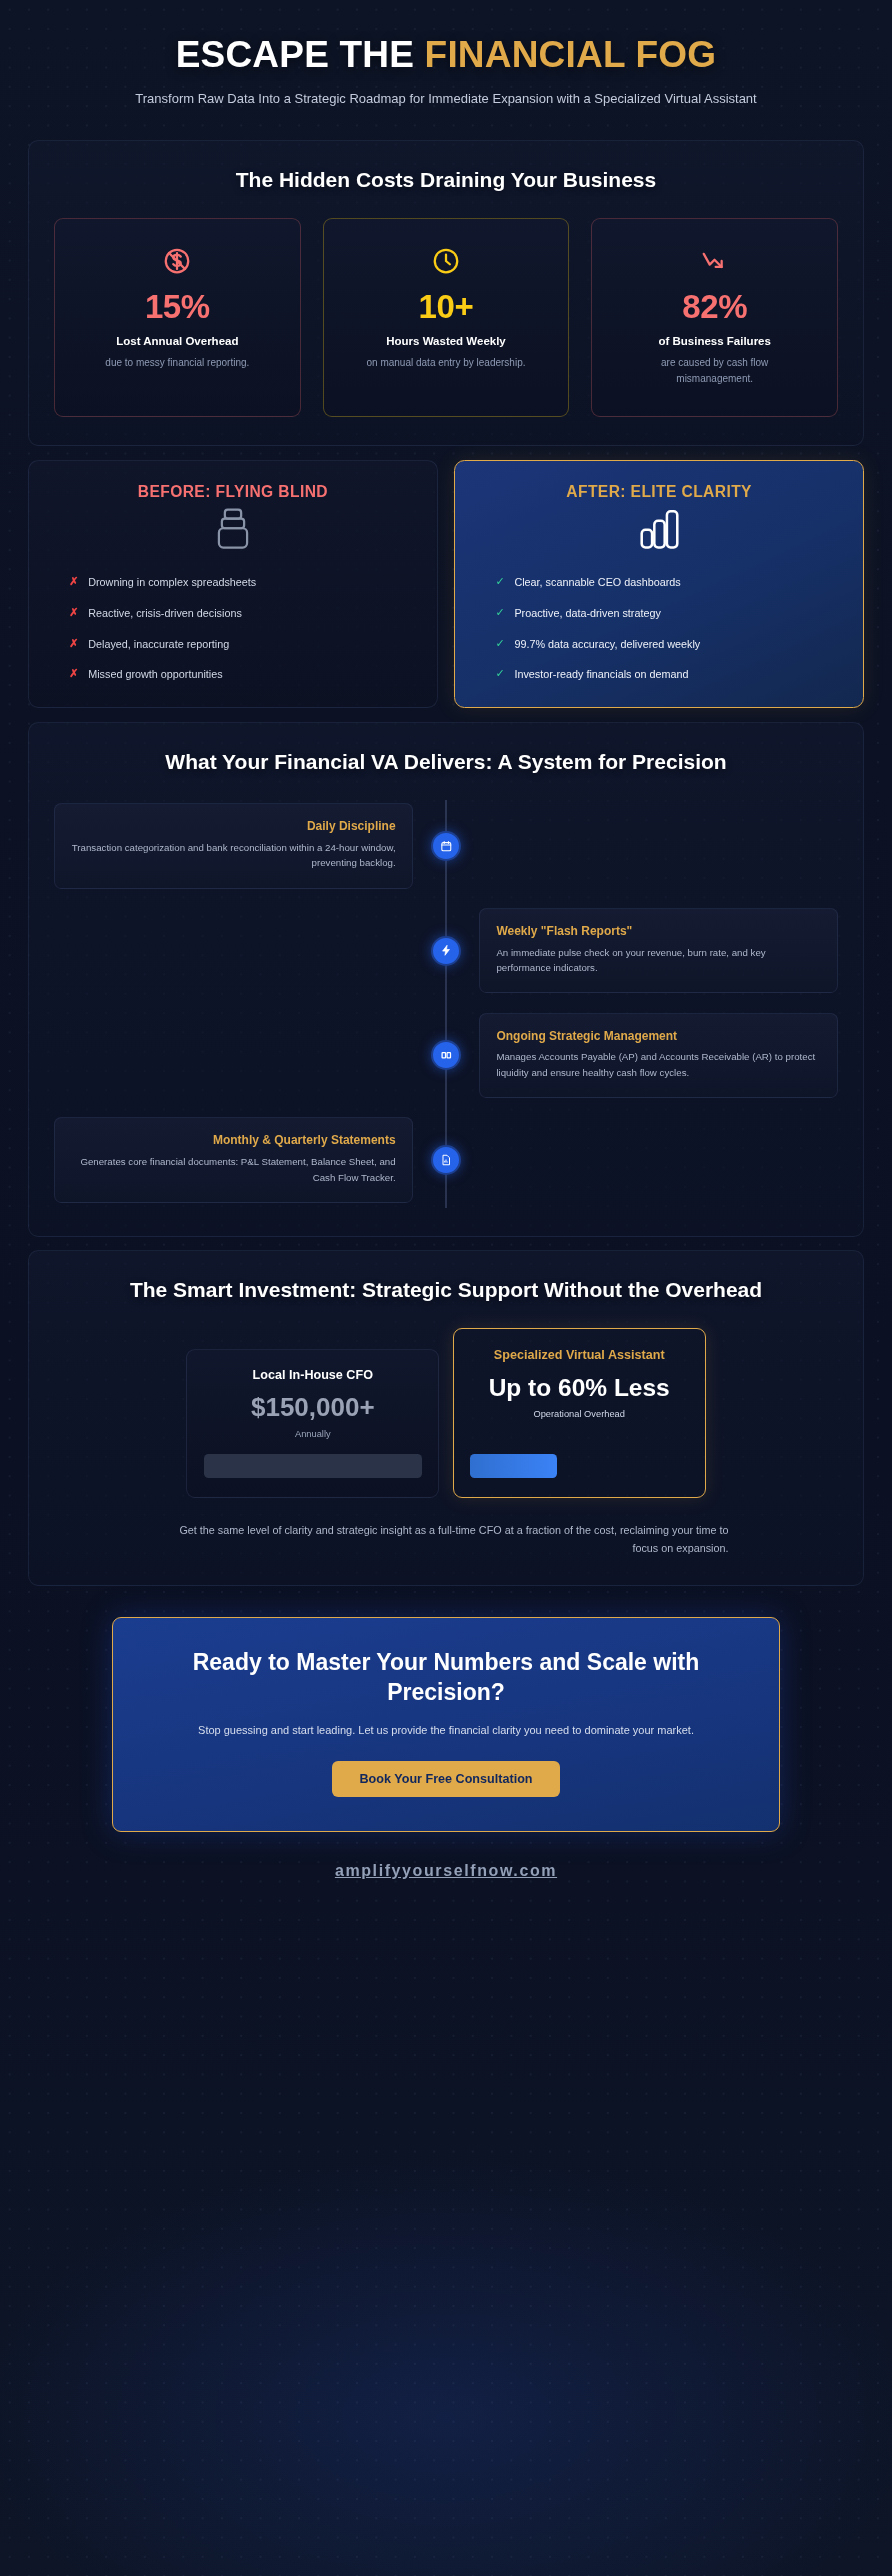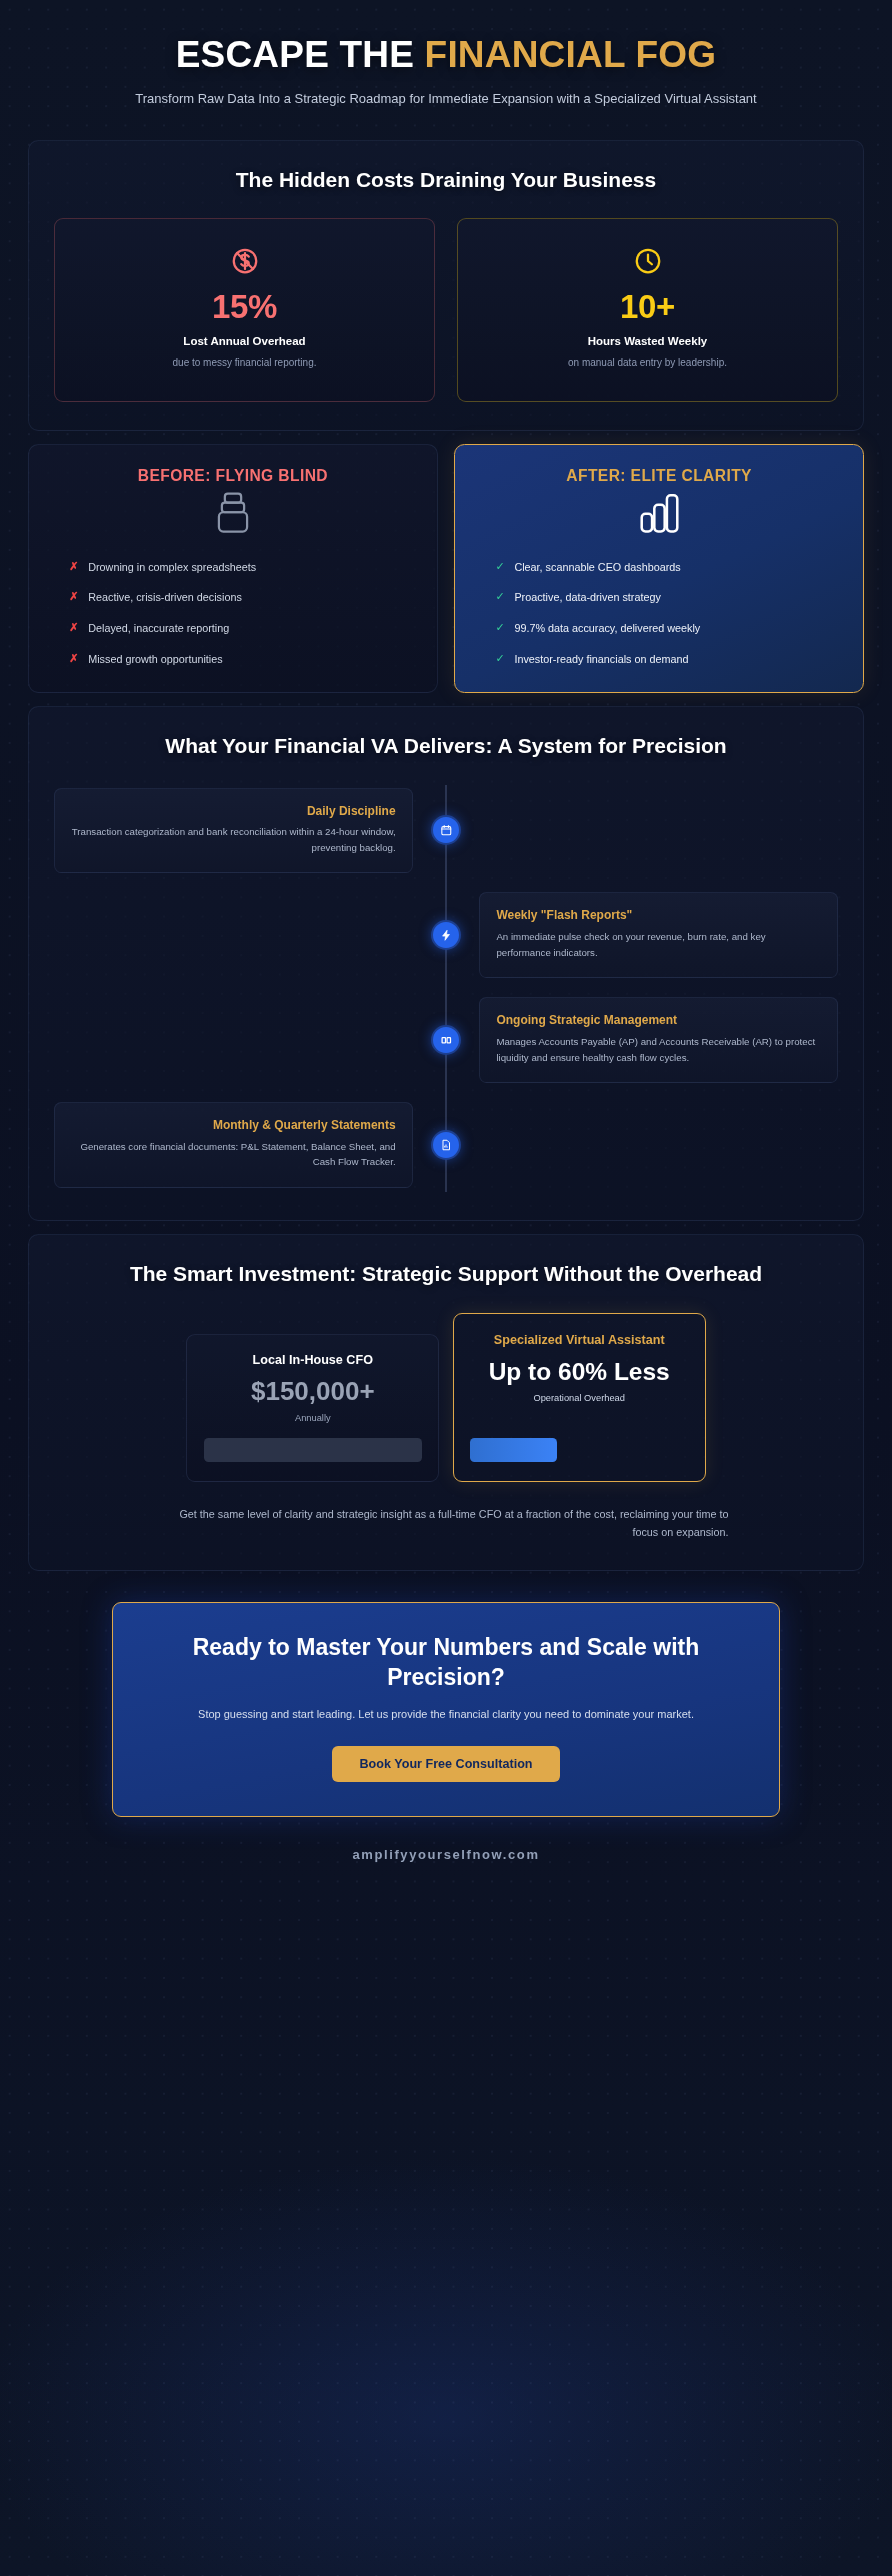--- a/index.html
+++ b/index.html
@@ -275,24 +275,25 @@
     border-radius: 6px;
     border: none;
     cursor: pointer;
     font-family: "Liberation Sans", sans-serif;
   }
 
   
   .footer {
     text-align: center;
     padding: 30px 12px 34px;
-    font-size: 13px;
+    font-size: 16px;
     font-weight: 700;
     letter-spacing: 1.6px;
     color: #93a0b8;
+    text-decoration: underline;
   }
 </style>
 </head>
 <body>
 
 <div class="dotgrid"></div>
 
 <div class="page">
 
   <header class="hero">
@@ -323,20 +324,31 @@
           <svg width="30" height="30" viewBox="0 0 24 24" fill="none" stroke="#facc15" stroke-width="1.8" stroke-linecap="round">
             <circle cx="12" cy="12" r="9"></circle>
             <path d="M12 6.8V12l3.1 2.6"></path>
           </svg>
         </div>
         <div class="big">10+</div>
         <div class="lbl">Hours Wasted Weekly</div>
         <div class="desc">on manual data entry by leadership.</div>
       </div>
 
+      <div class="stat red">
+        <div class="ic">
+          <svg width="31" height="30" viewBox="0 0 26 24" fill="none" stroke="#f87171" stroke-width="1.9" stroke-linecap="round" stroke-linejoin="round">
+            <path d="M4 6l5 9 4-4 6 6"></path>
+            <path d="M19 12v5h-5"></path>
+          </svg>
+        </div>
+        <div class="big">82%</div>
+        <div class="lbl">of Business Failures</div>
+        <div class="desc">are caused by cash flow mismanagement.</div>
+      </div>
 
     </div>
   </section>
 
   <section class="ba">
 
     <div class="ba-card ba-before">
       <div class="ba-title">BEFORE: FLYING BLIND</div>
       <div class="ba-ic">
         <svg width="42" height="46" viewBox="0 0 56 62" fill="none" stroke="#8a94a8" stroke-width="3" stroke-linejoin="round">

